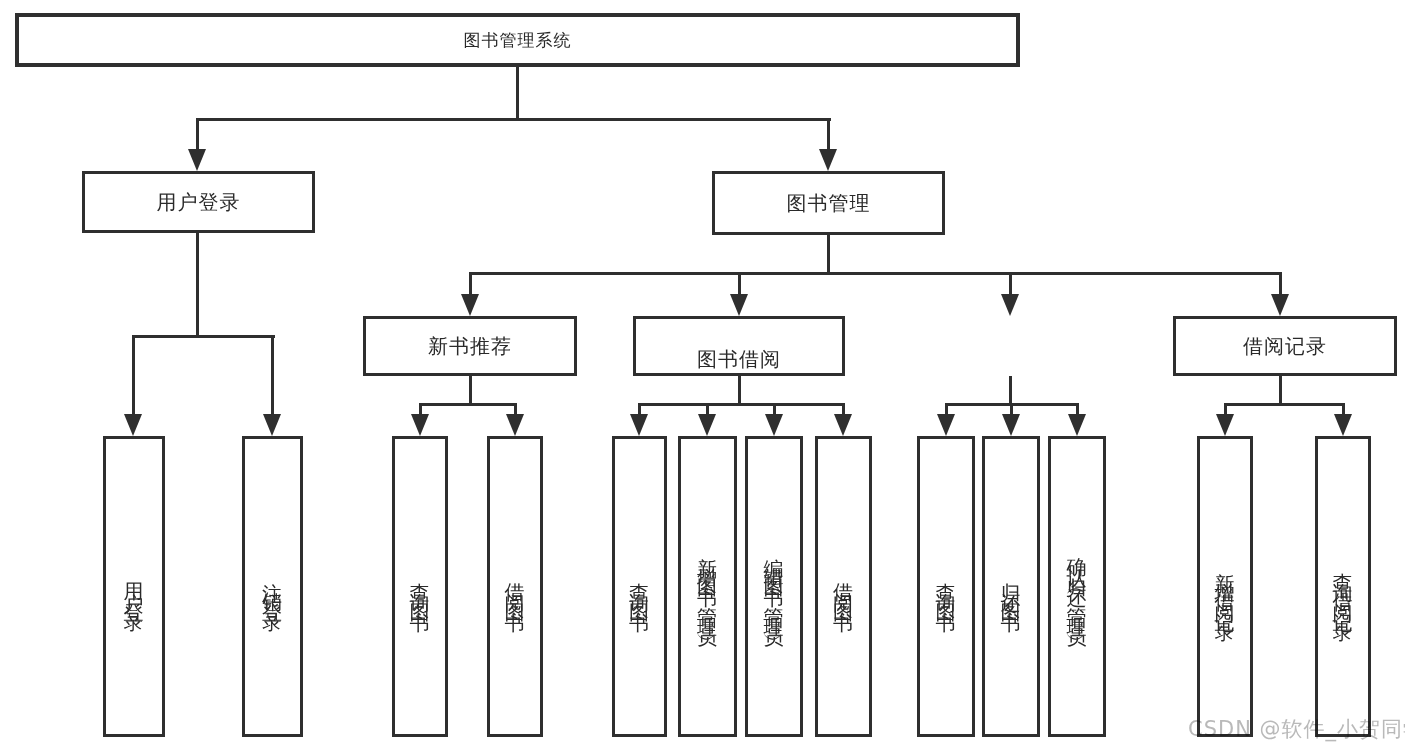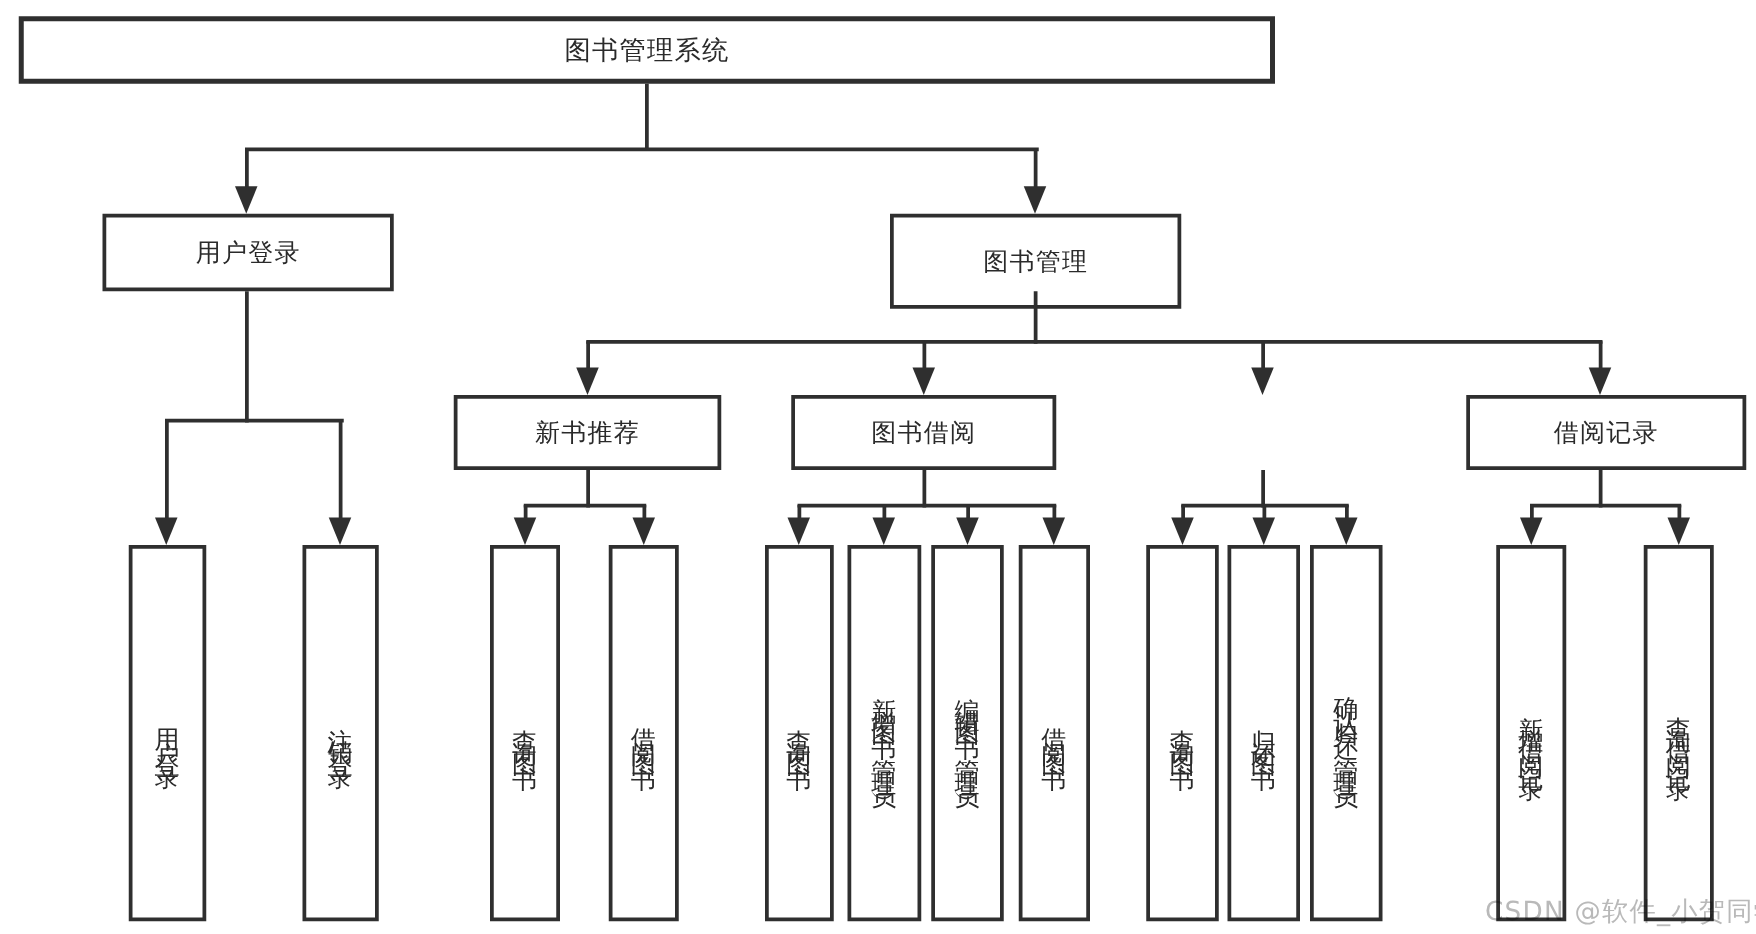--- a/index.html
+++ b/index.html
@@ -9,21 +9,21 @@
     font-family:"DejaVu Sans","Liberation Sans",sans-serif;
     color:#2a2a2a;
   }
   .box {
     position:absolute; box-sizing:border-box;
     border:3px solid #2f2f2f; background:#ffffff;
     display:flex; align-items:center; justify-content:center;
   }
   .box.h span { font-size:20px; letter-spacing:1px; white-space:nowrap; }
   .box.root { border-width:4px; }
-  .box.root span { font-size:21px; }
+  .box.root span { font-size:17px; }
   .box.v {
     writing-mode:vertical-rl; text-orientation:mixed;
   }
   .box.v span {
     font-size:20px; letter-spacing:10px; line-height:1;
   }
   .cline { position:absolute; background:#2f2f2f; }
   .ahead {
     position:absolute; width:0; height:0;
     border-left:9px solid transparent; border-right:9px solid transparent;
@@ -40,28 +40,28 @@
 
 <div id="stage">
 
   <div class="box h root" style="left:15px;top:13px;width:1005px;height:54px;">
     <span>图书管理系统</span>
   </div>
 
   <div class="box h" style="left:82px;top:171px;width:233px;height:62px;">
     <span>用户登录</span>
   </div>
-  <div class="box h" style="left:712px;top:171px;width:233px;height:76px;">
+  <div class="box h" style="left:712px;top:171px;width:233px;height:64px;">
     <span>图书管理</span>
   </div>
 
   <div class="box h" style="left:363px;top:316px;width:214px;height:60px;">
     <span>新书推荐</span>
   </div>
-  <div class="box h" style="left:633px;top:316px;width:212px;height:60px;">
+  <div class="box h" style="left:633px;top:316px;width:212px;height:60px;align-items:flex-end;">
     <span>图书借阅</span>
   </div>
   <div class="box h" style="left:1173px;top:316px;width:224px;height:60px;">
     <span>借阅记录</span>
   </div>
 
   <div class="box v" style="left:103px;top:436px;width:62px;height:301px;">
     <span>用户登录</span>
   </div>
   <div class="box v" style="left:242px;top:436px;width:61px;height:301px;">

